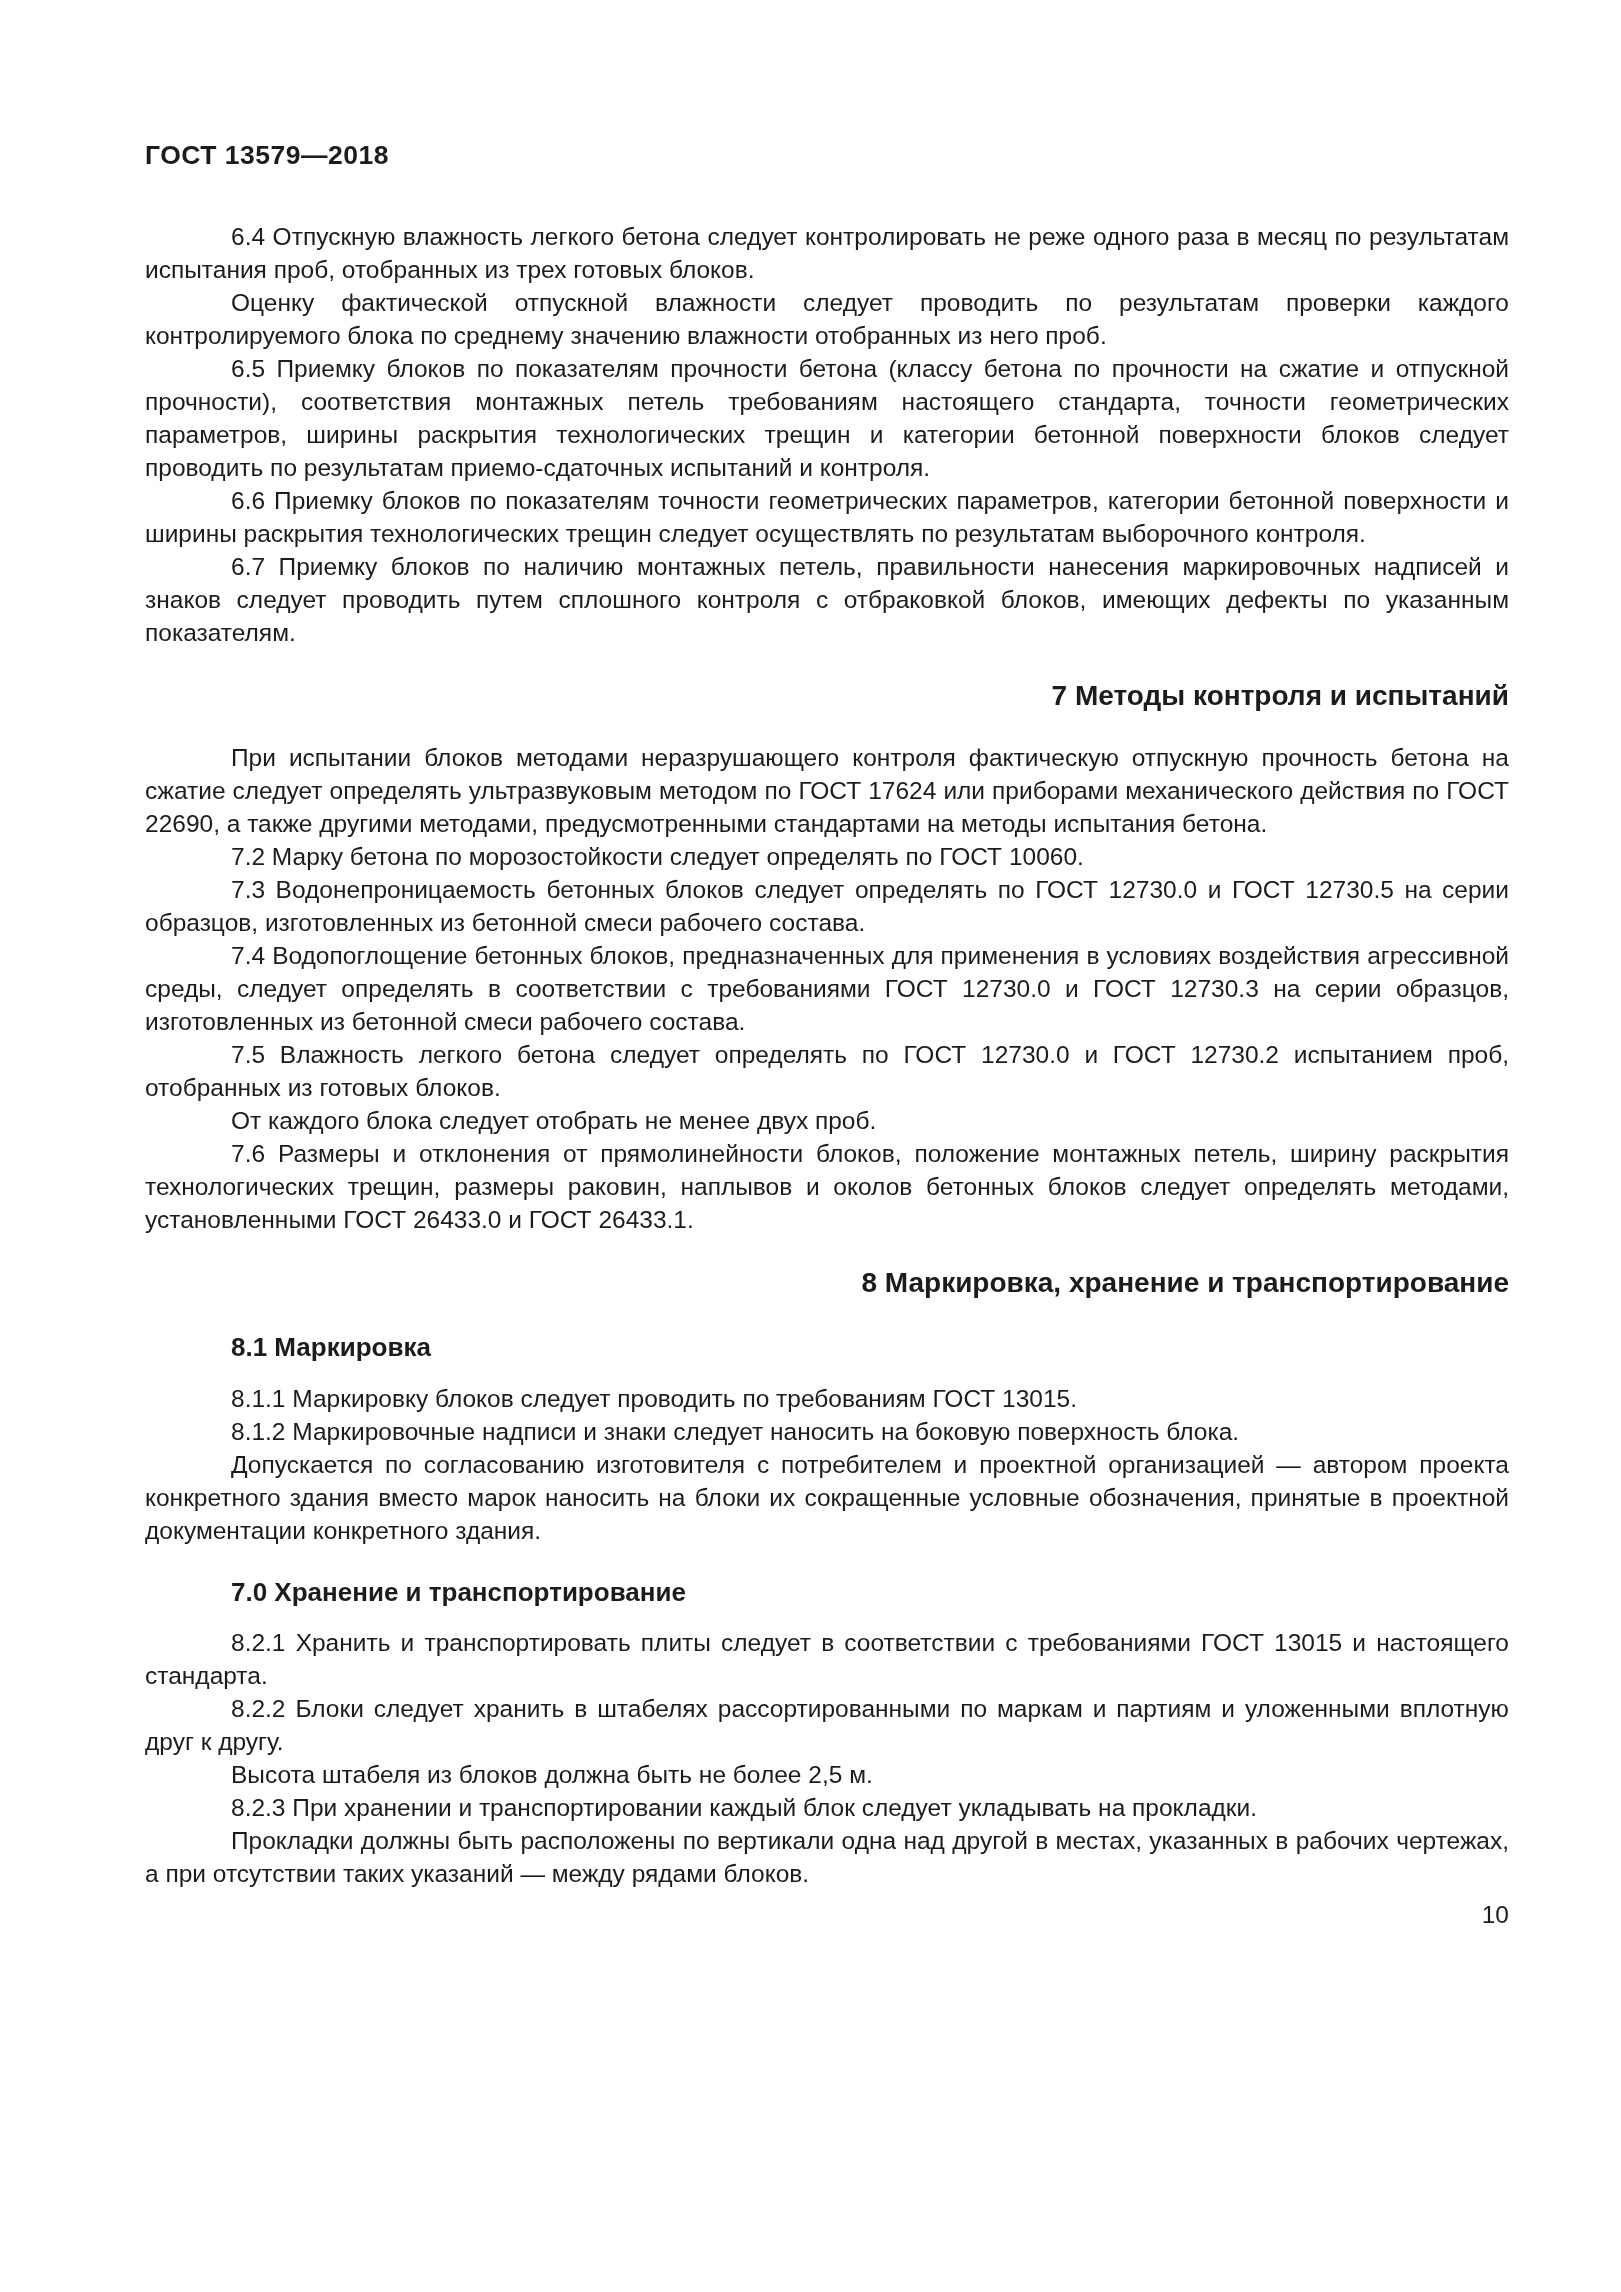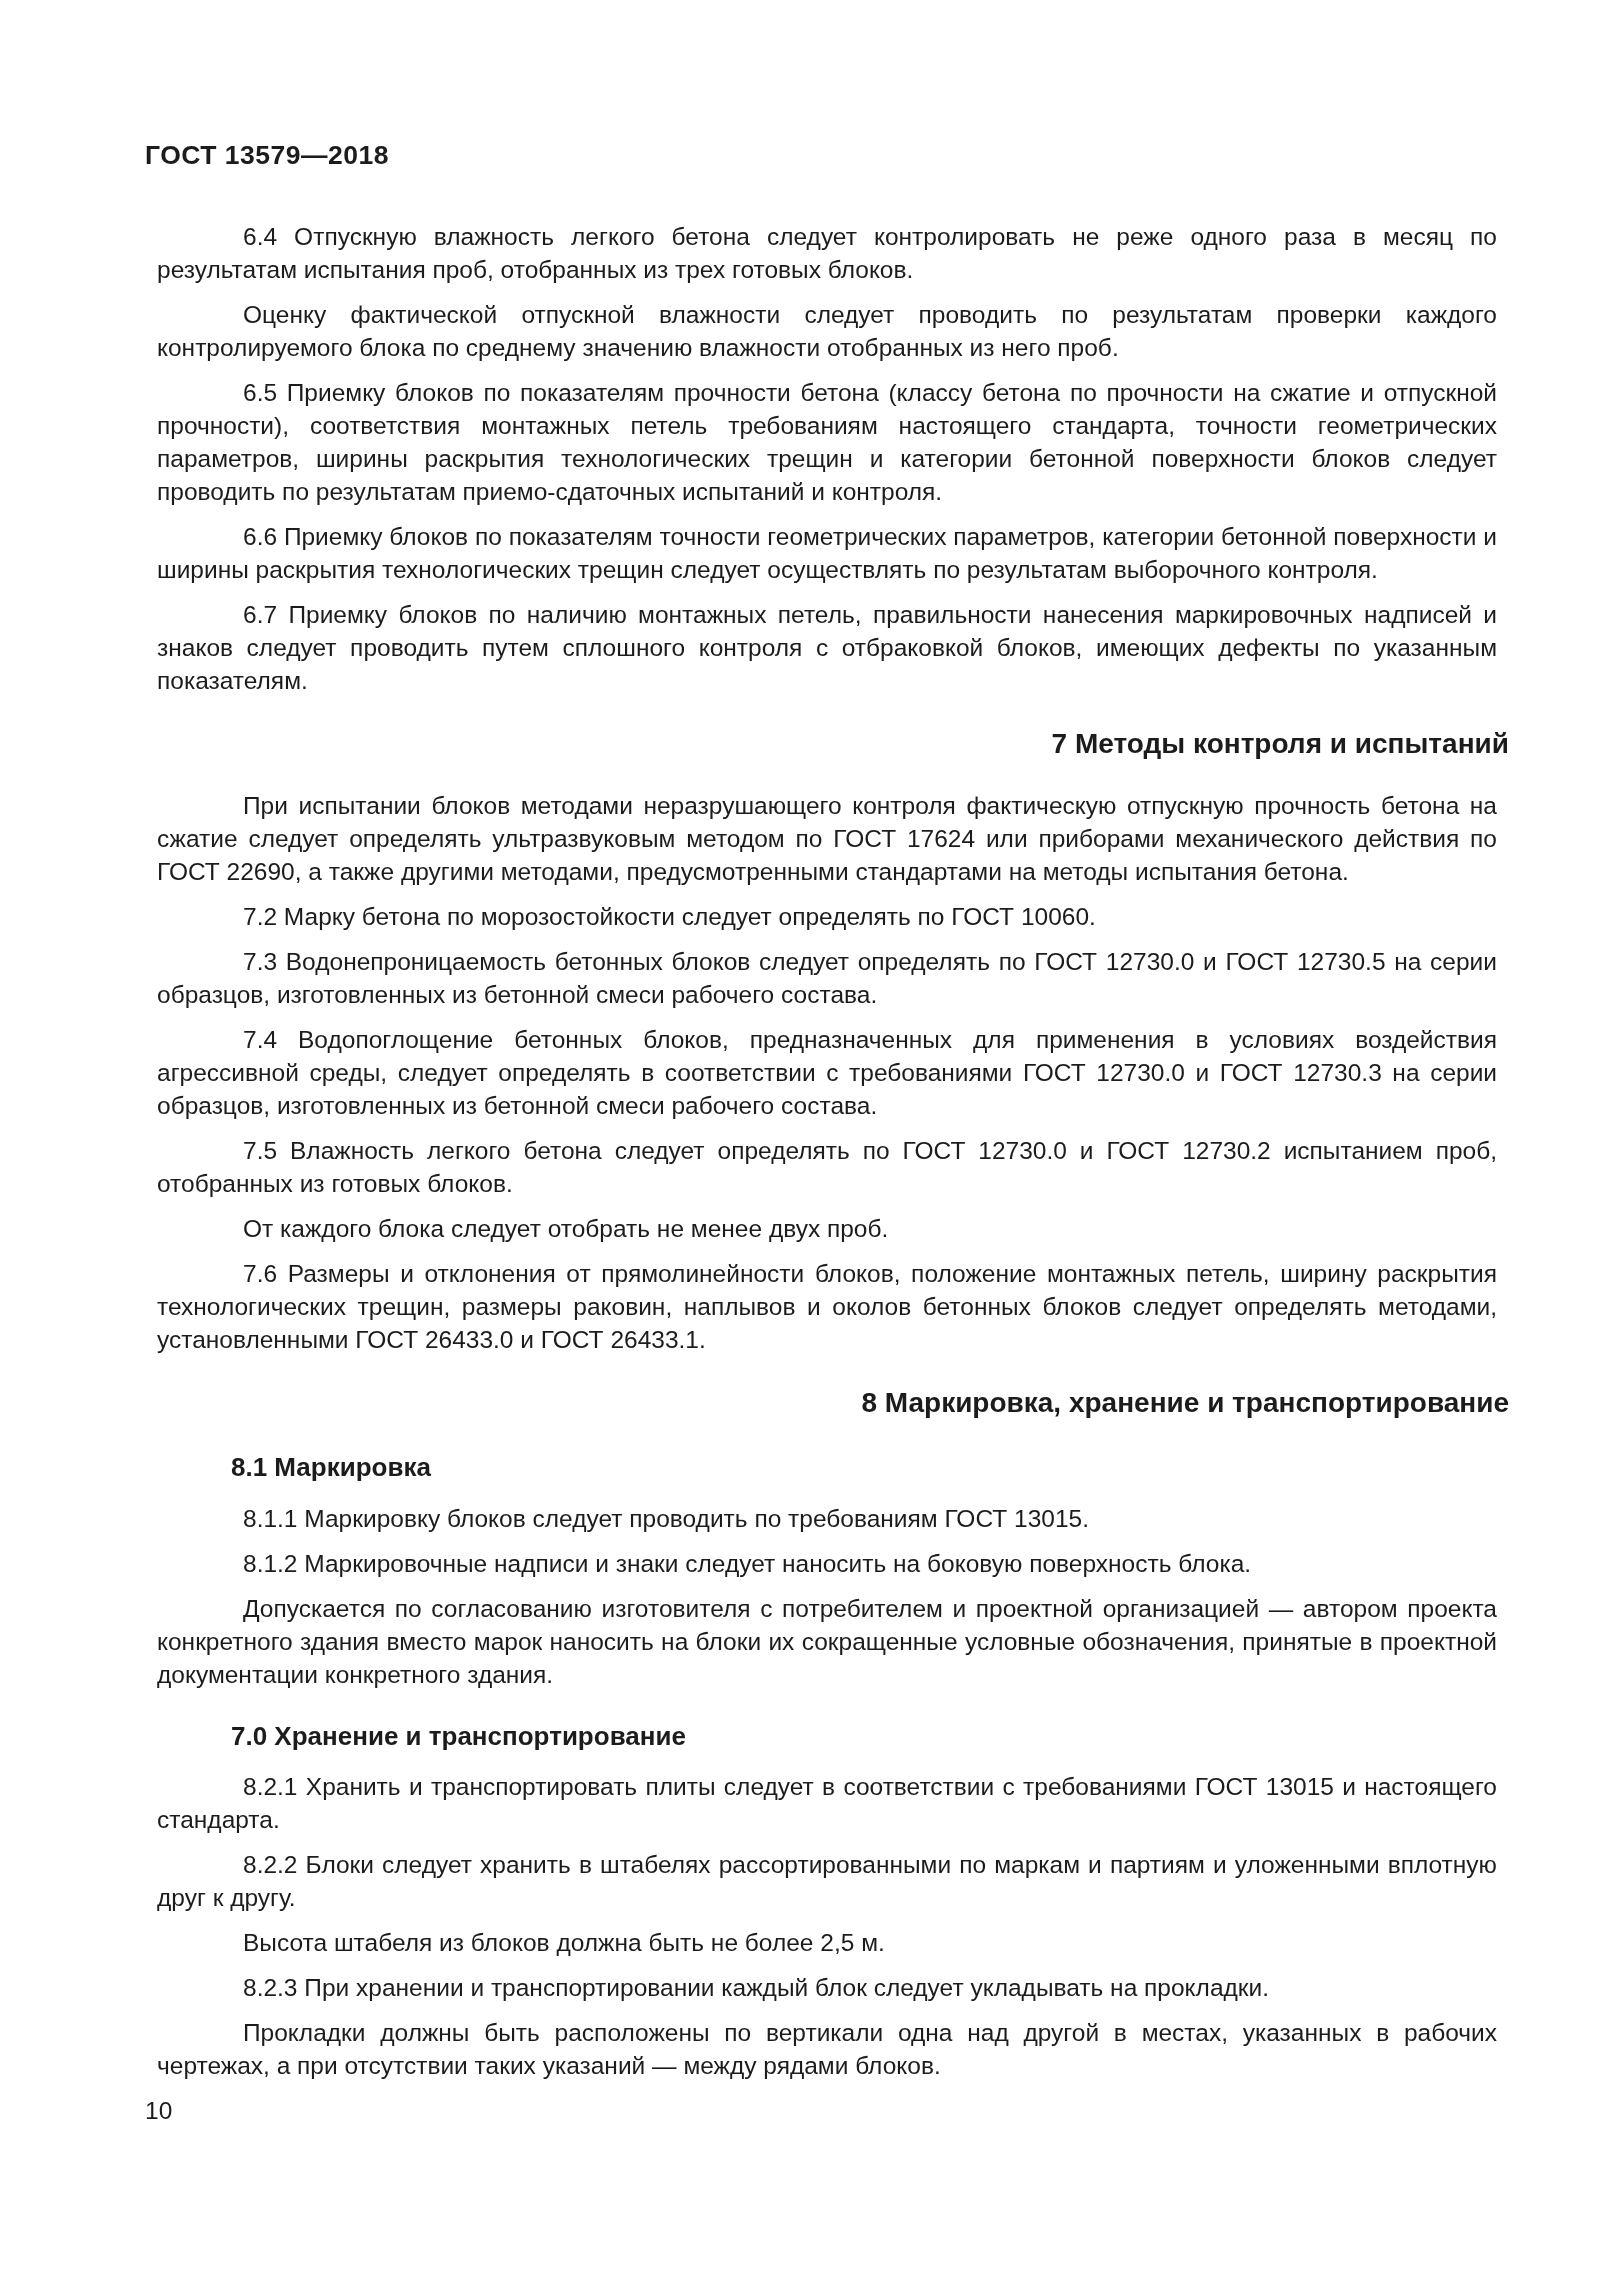--- a/index.html
+++ b/index.html
@@ -23,21 +23,21 @@
     background: #ffffff;
     overflow: hidden;
   }
   .doc-header {
     font-size: 26.5px;
     font-weight: bold;
     letter-spacing: 0.5px;
     margin: 0 0 49px 0;
   }
   .doc-body p.para {
-    margin: 12px;
+    margin: 0;
     font-size: 24.5px;
     line-height: 33px;
     text-align: justify;
     text-indent: 86px;
   }
   .doc-body h1.sec-heading {
     font-size: 28px;
     line-height: 39px;
     font-weight: bold;
     margin: 27.4px 0 25.5px 0;
@@ -49,21 +49,21 @@
     line-height: 33px;
     font-weight: bold;
     margin: 29px 0 17.6px 0;
     padding-left: 86px;
     text-align: left;
   }
   .page-number {
     font-size: 24.5px;
     line-height: 33px;
     margin-top: 7.8px;
-    text-align: left;
+    text-align: right;
   }
 </style>
 </head>
 <body>
 
 <div class="page">
 
   <div class="doc-header">ГОСТ 13579—2018</div>
 
   <main class="doc-body">

